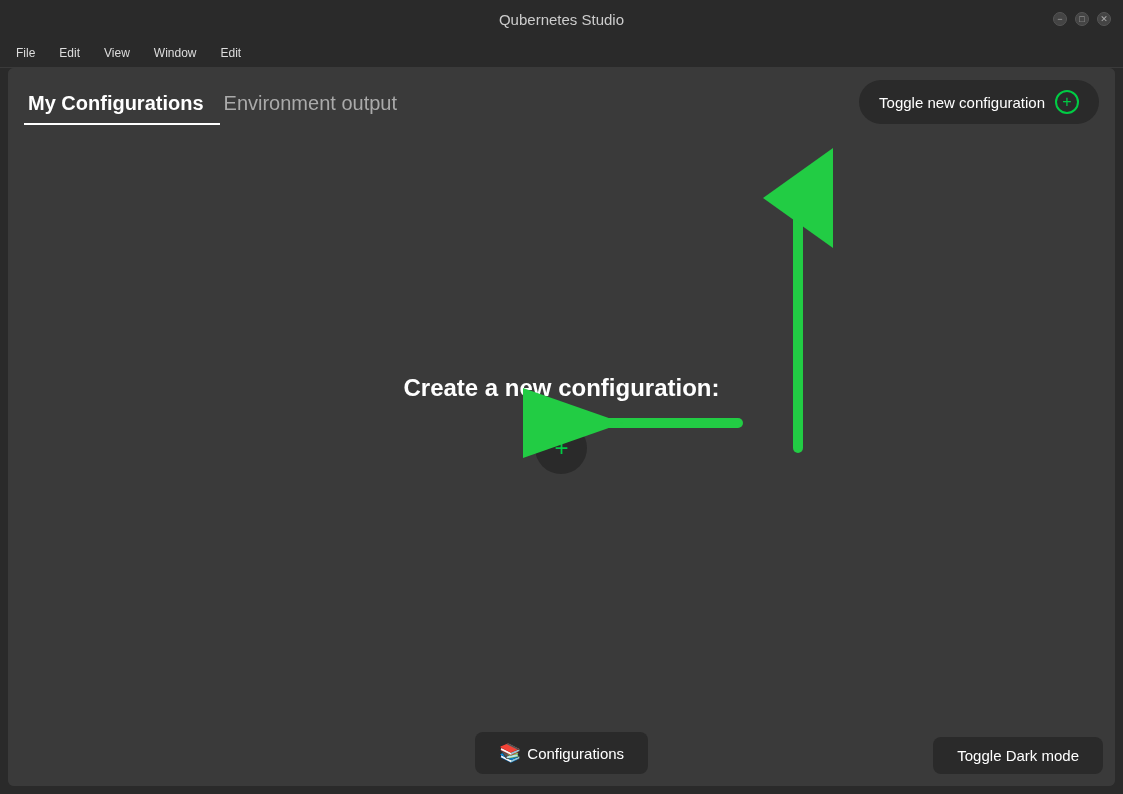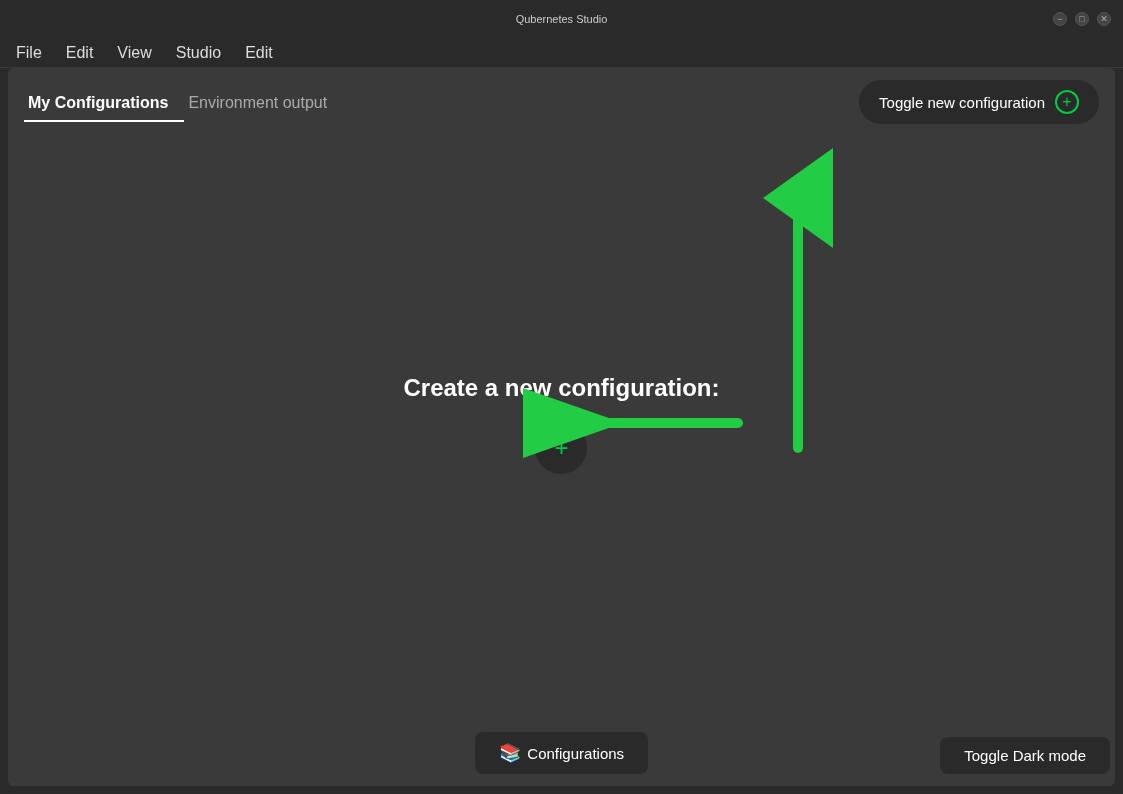--- a/index.html
+++ b/index.html
@@ -20,21 +20,21 @@
       height: 38px;
       display: flex;
       align-items: center;
       justify-content: center;
       position: relative;
       flex-shrink: 0;
     }
 
     .title-bar-title {
       color: #cccccc;
-      font-size: 11px;
+      font-size: 15px;
     }
 
     .window-controls {
       position: absolute;
       right: 12px;
       top: 50%;
       transform: translateY(-50%);
       display: flex;
       gap: 8px;
       align-items: center;
@@ -61,21 +61,21 @@
       display: flex;
       align-items: center;
       padding: 0 12px;
       gap: 16px;
       border-bottom: 1px solid #3a3a3a;
       flex-shrink: 0;
     }
 
     .menu-item {
       color: #dddddd;
-      font-size: 16px;
+      font-size: 12px;
       cursor: pointer;
       padding: 2px 4px;
     }
 
     
     .window-content {
       flex: 1;
       display: flex;
       flex-direction: column;
       background: #3a3a3a;
@@ -96,21 +96,21 @@
 
     .tabs {
       display: flex;
       gap: 0;
       align-items: flex-end;
     }
 
     .tab {
       padding: 8px 16px 10px 4px;
       color: #ffffff;
-      font-size: 16px;
+      font-size: 20px;
       font-weight: 600;
       cursor: pointer;
       position: relative;
     }
 
     .tab.active::after {
       content: '';
       position: absolute;
       bottom: 0;
       left: 0;
@@ -226,21 +226,21 @@
     }
 
     .footer-btn.docs {
       display: flex;
       align-items: center;
       gap: 6px;
     }
 
     .dark-mode-btn {
       position: absolute;
-      right: 5px;
+      right: 12px;
       bottom: 12px;
     }
 
     .book-icon {
       font-size: 18px;
     }
   </style>
 </head>
 <body>
 
@@ -256,21 +256,21 @@
     <div class="win-btn">
       <span>✕</span>
     </div>
   </div>
 </div>
 
 <div class="menu-bar">
   <span class="menu-item">File</span>
   <span class="menu-item">Edit</span>
   <span class="menu-item">View</span>
-  <span class="menu-item">Studio</span>
+  <span class="menu-item">Window</span>
   <span class="menu-item">Edit</span>
 </div>
 
 <div class="window-content">
 
   <div class="tab-bar">
     <div class="tabs">
       <div class="tab active">My Configurations</div>
       <div class="tab inactive">Environment output</div>
     </div>

